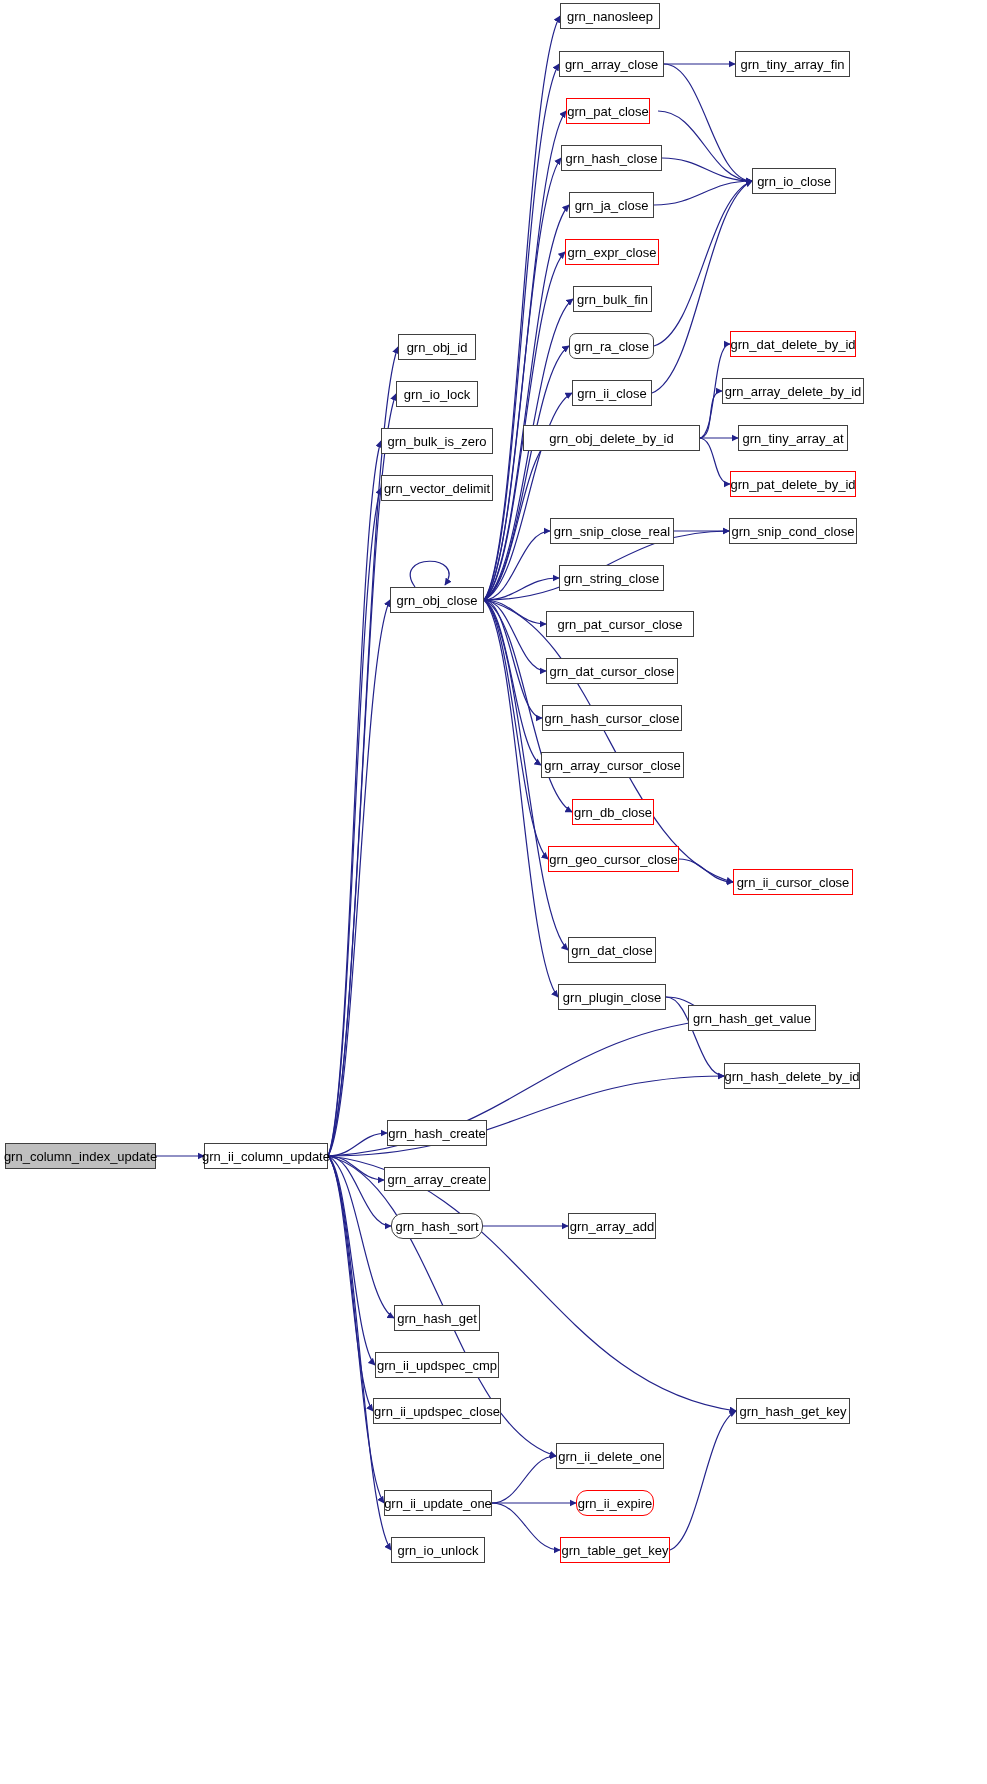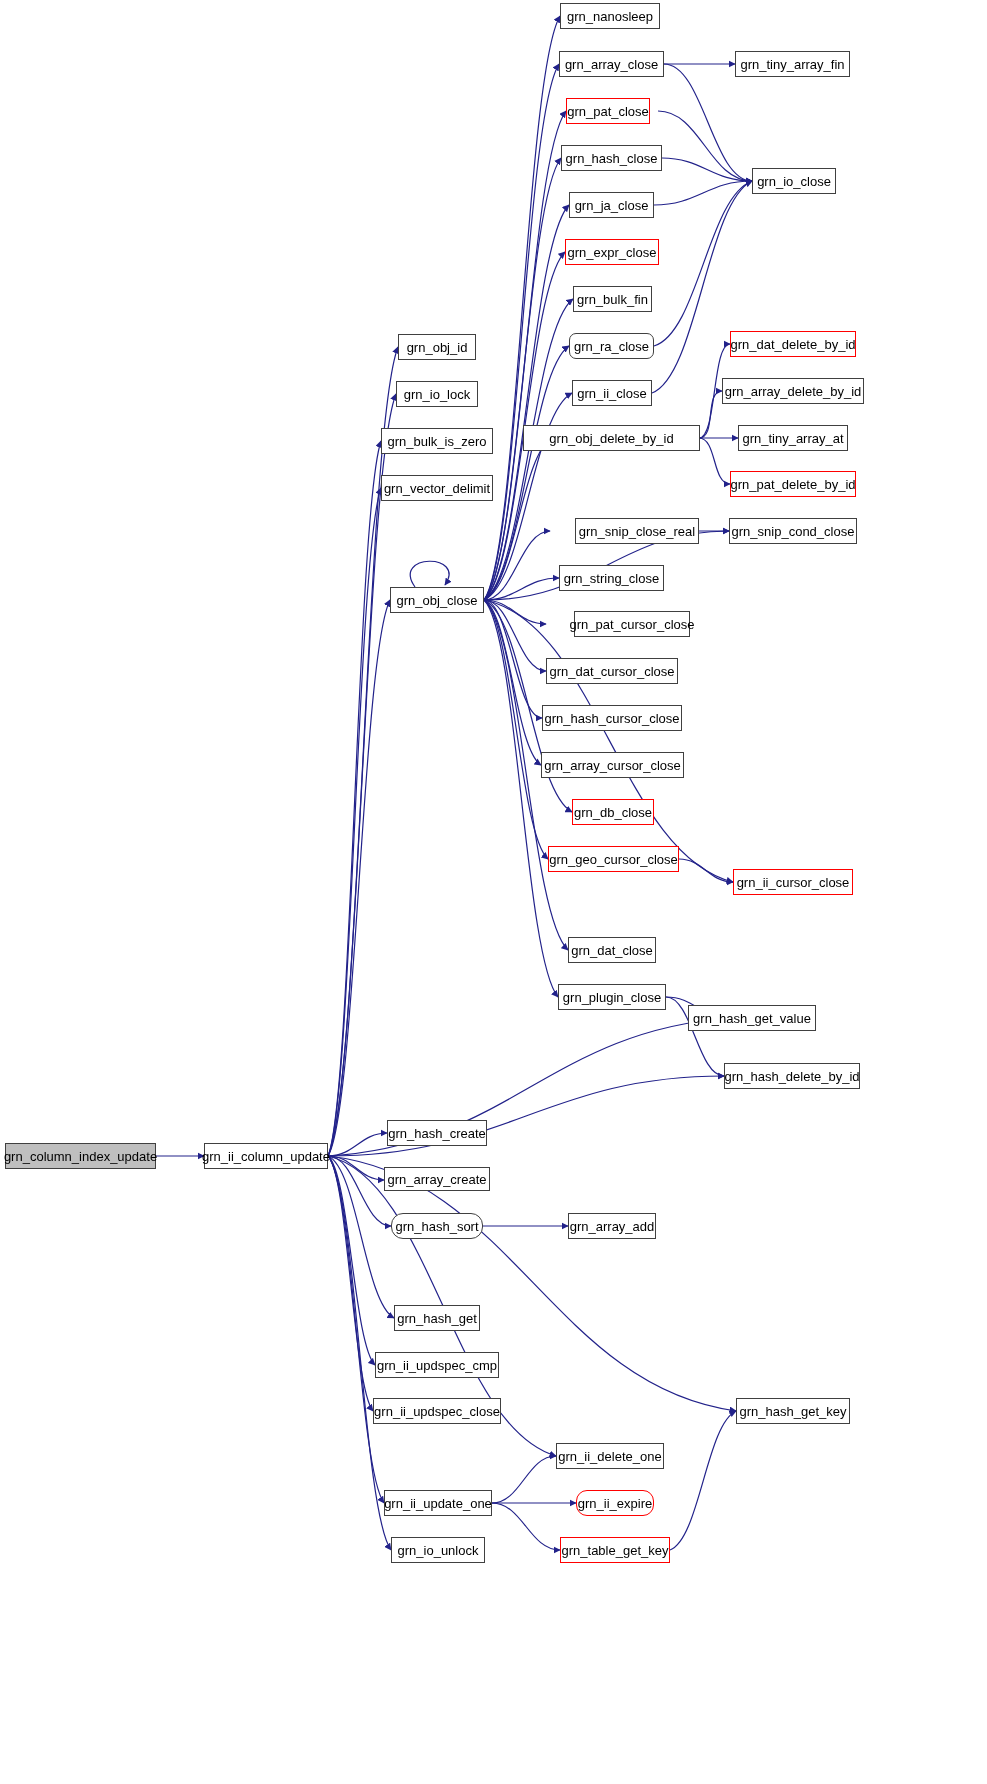--- a/index.html
+++ b/index.html
@@ -131,23 +131,23 @@
       <div class="node" style="left: 560px; top: 3px; width: 100px; height: 26px;">grn_nanosleep</div>
       <div class="node" style="left: 559px; top: 51px; width: 105px; height: 26px;">grn_array_close</div>
       <div class="node red" style="left: 566px; top: 98px; width: 84px; height: 26px;">grn_pat_close</div>
       <div class="node" style="left: 561px; top: 145px; width: 101px; height: 26px;">grn_hash_close</div>
       <div class="node" style="left: 569px; top: 192px; width: 85px; height: 26px;">grn_ja_close</div>
       <div class="node red" style="left: 565px; top: 239px; width: 94px; height: 26px;">grn_expr_close</div>
       <div class="node" style="left: 573px; top: 286px; width: 79px; height: 26px;">grn_bulk_fin</div>
       <div class="node" style="left: 569px; top: 333px; width: 85px; height: 26px; border-radius: 7px;">grn_ra_close</div>
       <div class="node" style="left: 572px; top: 380px; width: 80px; height: 26px;">grn_ii_close</div>
       <div class="node" style="left: 523px; top: 425px; width: 177px; height: 26px;">grn_obj_delete_by_id</div>
-      <div class="node" style="left: 550px; top: 518px; width: 124px; height: 26px; margin-left: 25px;">grn_snip_close_real</div>
+      <div class="node" style="left: 550px; top: 518px; width: 124px; height: 26px;">grn_snip_close_real</div>
       <div class="node" style="left: 559px; top: 565px; width: 105px; height: 26px;">grn_string_close</div>
-      <div class="node" style="left: 546px; top: 611px; width: 116px; height: 26px; margin-left: 28px;">grn_pat_cursor_close</div>
+      <div class="node" style="left: 546px; top: 611px; width: 148px; height: 26px;">grn_pat_cursor_close</div>
       <div class="node" style="left: 546px; top: 658px; width: 132px; height: 26px;">grn_dat_cursor_close</div>
       <div class="node" style="left: 542px; top: 705px; width: 140px; height: 26px;">grn_hash_cursor_close</div>
       <div class="node" style="left: 541px; top: 752px; width: 143px; height: 26px;">grn_array_cursor_close</div>
       <div class="node red" style="left: 572px; top: 799px; width: 82px; height: 26px;">grn_db_close</div>
       <div class="node red" style="left: 548px; top: 846px; width: 131px; height: 26px;">grn_geo_cursor_close</div>
       <div class="node" style="left: 568px; top: 937px; width: 88px; height: 26px;">grn_dat_close</div>
       <div class="node" style="left: 558px; top: 984px; width: 108px; height: 26px;">grn_plugin_close</div>
       <div class="node" style="left: 735px; top: 51px; width: 115px; height: 26px;">grn_tiny_array_fin</div>
       <div class="node" style="left: 752px; top: 168px; width: 84px; height: 26px;">grn_io_close</div>
       <div class="node red" style="left: 730px; top: 331px; width: 126px; height: 26px;">grn_dat_delete_by_id</div>

